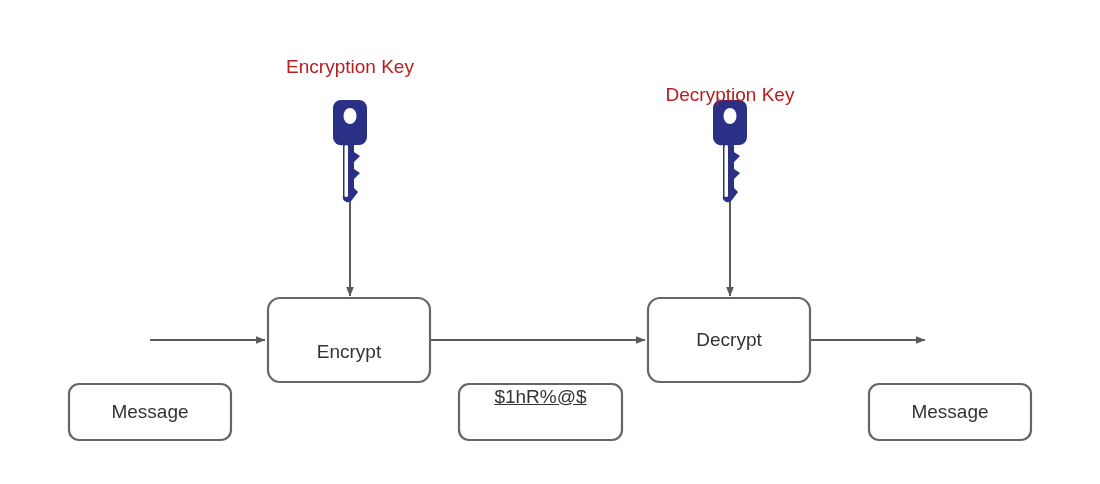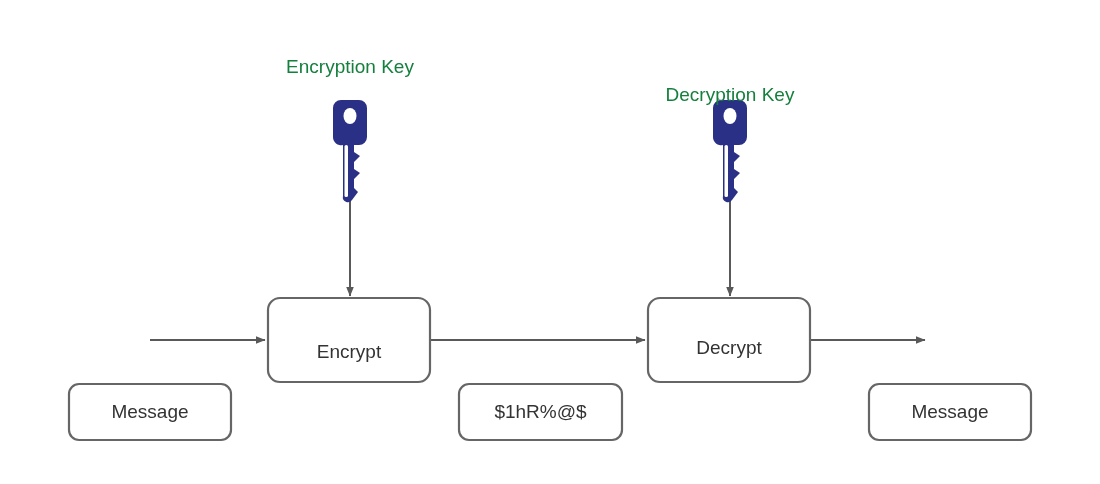--- a/index.html
+++ b/index.html
@@ -29,21 +29,21 @@
     justify-content: center;
     color: #333333;
     font-size: 19px;
     font-family: "Liberation Sans", sans-serif;
     white-space: nowrap;
     pointer-events: none;
   }
   .key-caption {
     position: absolute;
     text-align: center;
-    color: #15803d;
+    color: #b91c1c;
     font-size: 19px;
     font-family: "Liberation Sans", sans-serif;
     white-space: nowrap;
   }
 </style>
 </head>
 <body>
 
 <div id="canvas">
 
@@ -110,21 +110,21 @@
       <rect x="869" y="384" width="162" height="56" rx="10" ry="10" fill="#ffffff" stroke="#666666" stroke-width="2.2"></rect>
     </g>
   </svg>
 
   <div class="key-caption" style="left:230px; top:56px; width:240px;">Encryption Key</div>
 
   <div class="key-caption" style="left:610px; top:56px; width:240px;margin-top:28px;">Decryption Key</div>
 
   <div class="node-label" style="left:268px; top:298px; width:162px; height:108px;">Encrypt</div>
 
-  <div class="node-label" style="left:648px; top:306px; width:162px; height:84px;">Decrypt</div>
+  <div class="node-label" style="left:648px; top:298px; width:162px; height:84px;">Decrypt</div>
 
   <div class="node-label" style="left:69px; top:384px; width:162px; height:56px;">Message</div>
 
-  <div class="node-label" style="left:459px; top:384px; width:163px; height:56px;">$1hR%@$</div>
+  <div class="node-label" style="left:459px; top:369px; width:163px; height:56px;text-decoration:underline;">$1hR%@$</div>
 
   <div class="node-label" style="left:869px; top:384px; width:162px; height:56px;">Message</div>
 
 </div>
 
 </body></html>

